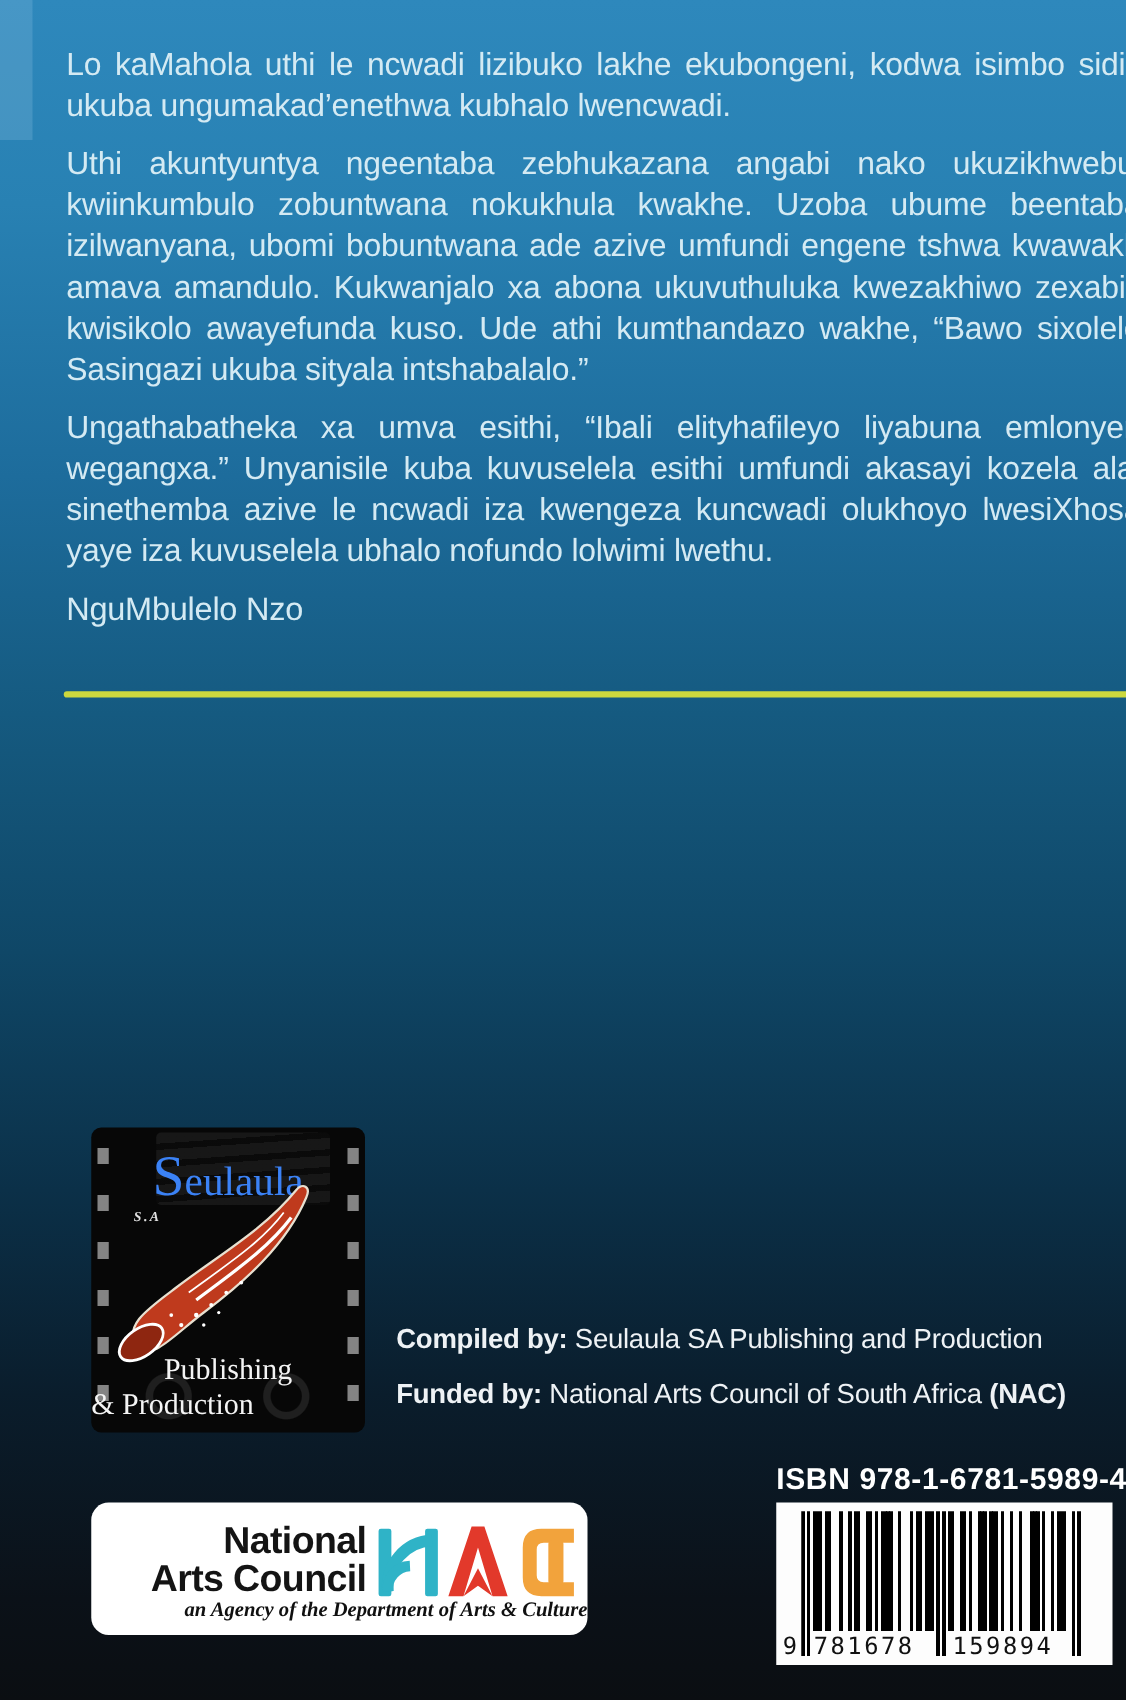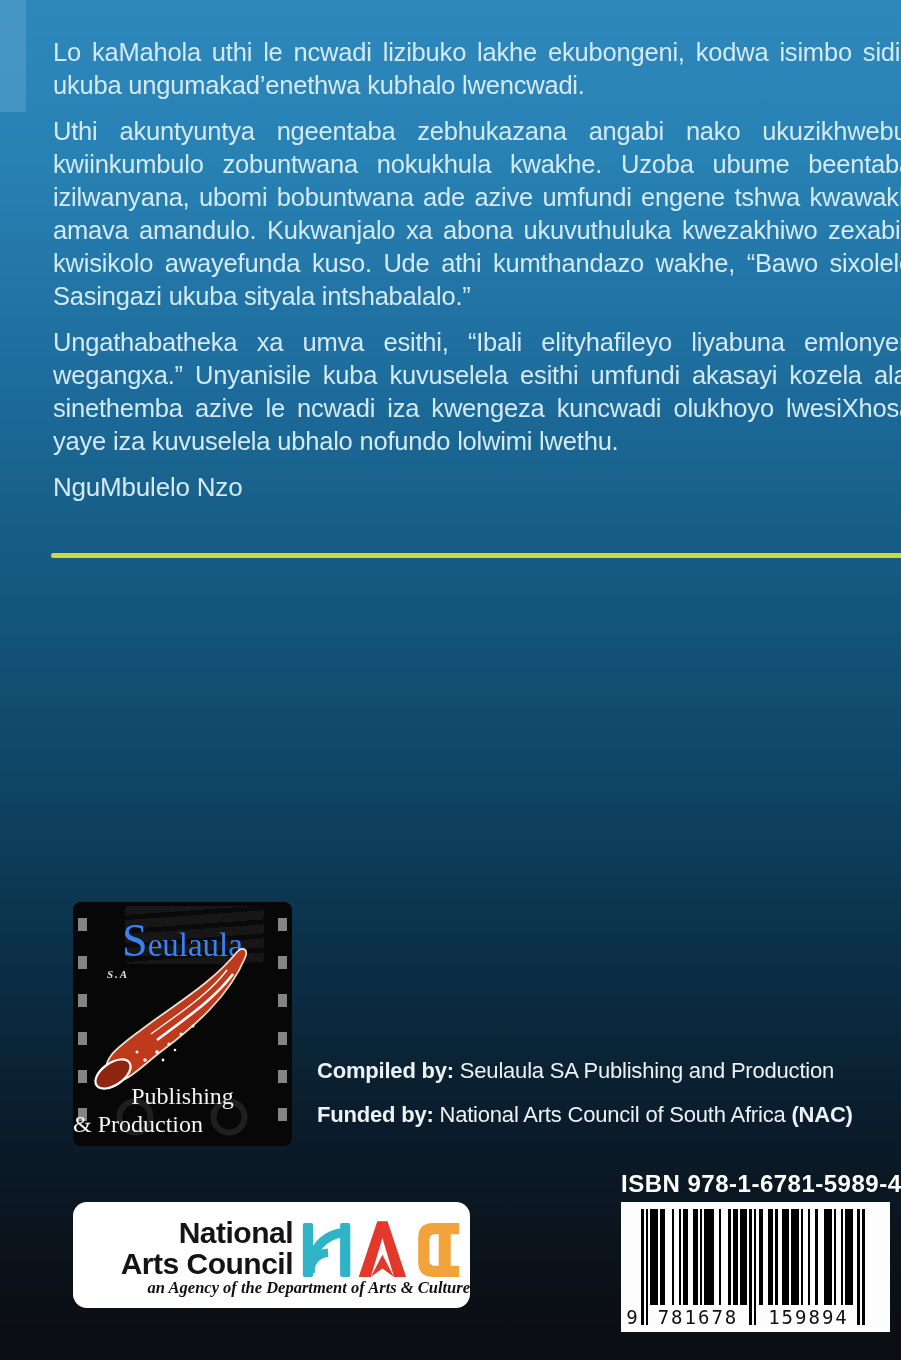--- a/index.html
+++ b/index.html
@@ -69,21 +69,21 @@
 
   
   .isbn-label{position:absolute;left:621px;top:1170px;width:269px;
     color:#ffffff;font-weight:700;font-size:24px;letter-spacing:.5px;white-space:nowrap;}
   .barcode{position:absolute;left:621px;top:1202px;width:269px;height:130px;background:#fdfdfd;}
   .barcode svg{position:absolute;left:20px;top:7px;}
   .bc-digit9{position:absolute;left:3px;bottom:3px;width:16px;height:24px;
     font-family:"DejaVu Sans Mono",monospace;font-size:19px;line-height:24px;color:#111;text-align:center;}
   .bc-group{position:absolute;bottom:3px;height:24px;background:#fdfdfd;
     font-family:"DejaVu Sans Mono",monospace;font-size:19px;line-height:24px;color:#111;
-    text-align:center;letter-spacing:2px;}
+    text-align:left;letter-spacing:2px;}
   .bc-g1{left:30px;width:94px;} .bc-g2{left:141px;width:93px;}
 </style>
 </head>
 <body>
 
 <div class="page">
 
   <div class="corner-patch"></div>
 
   <div class="blurb">

